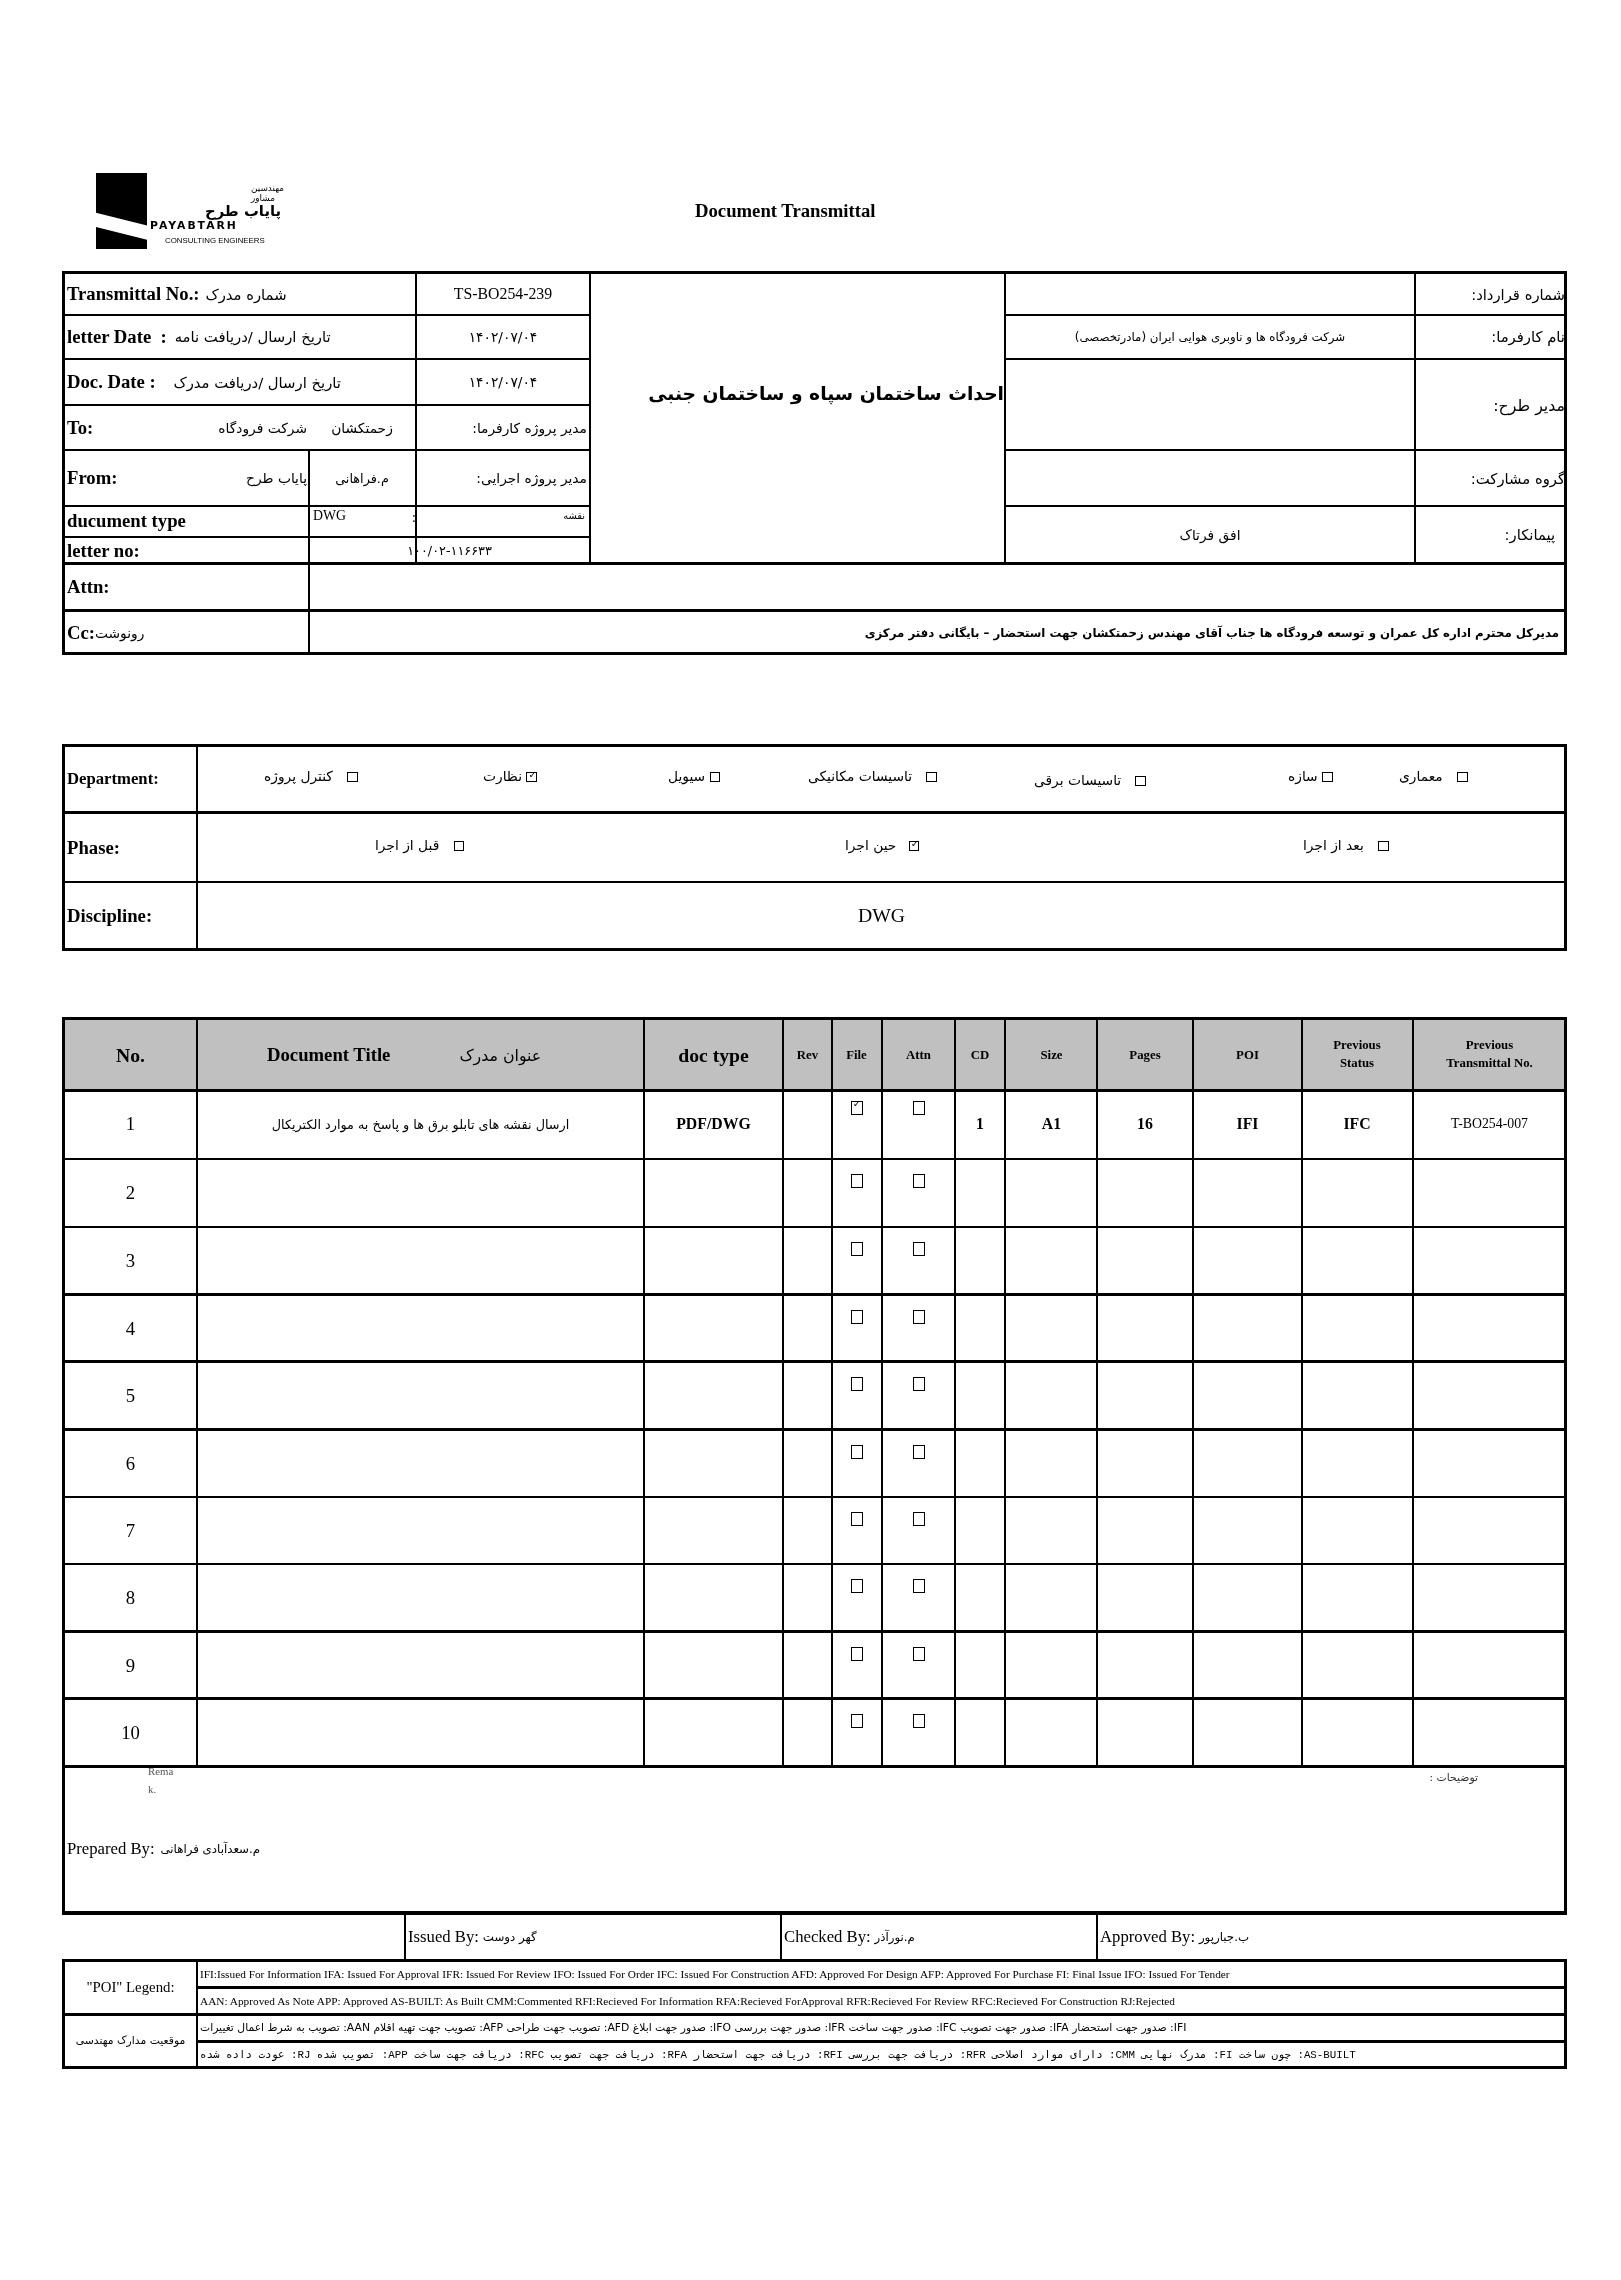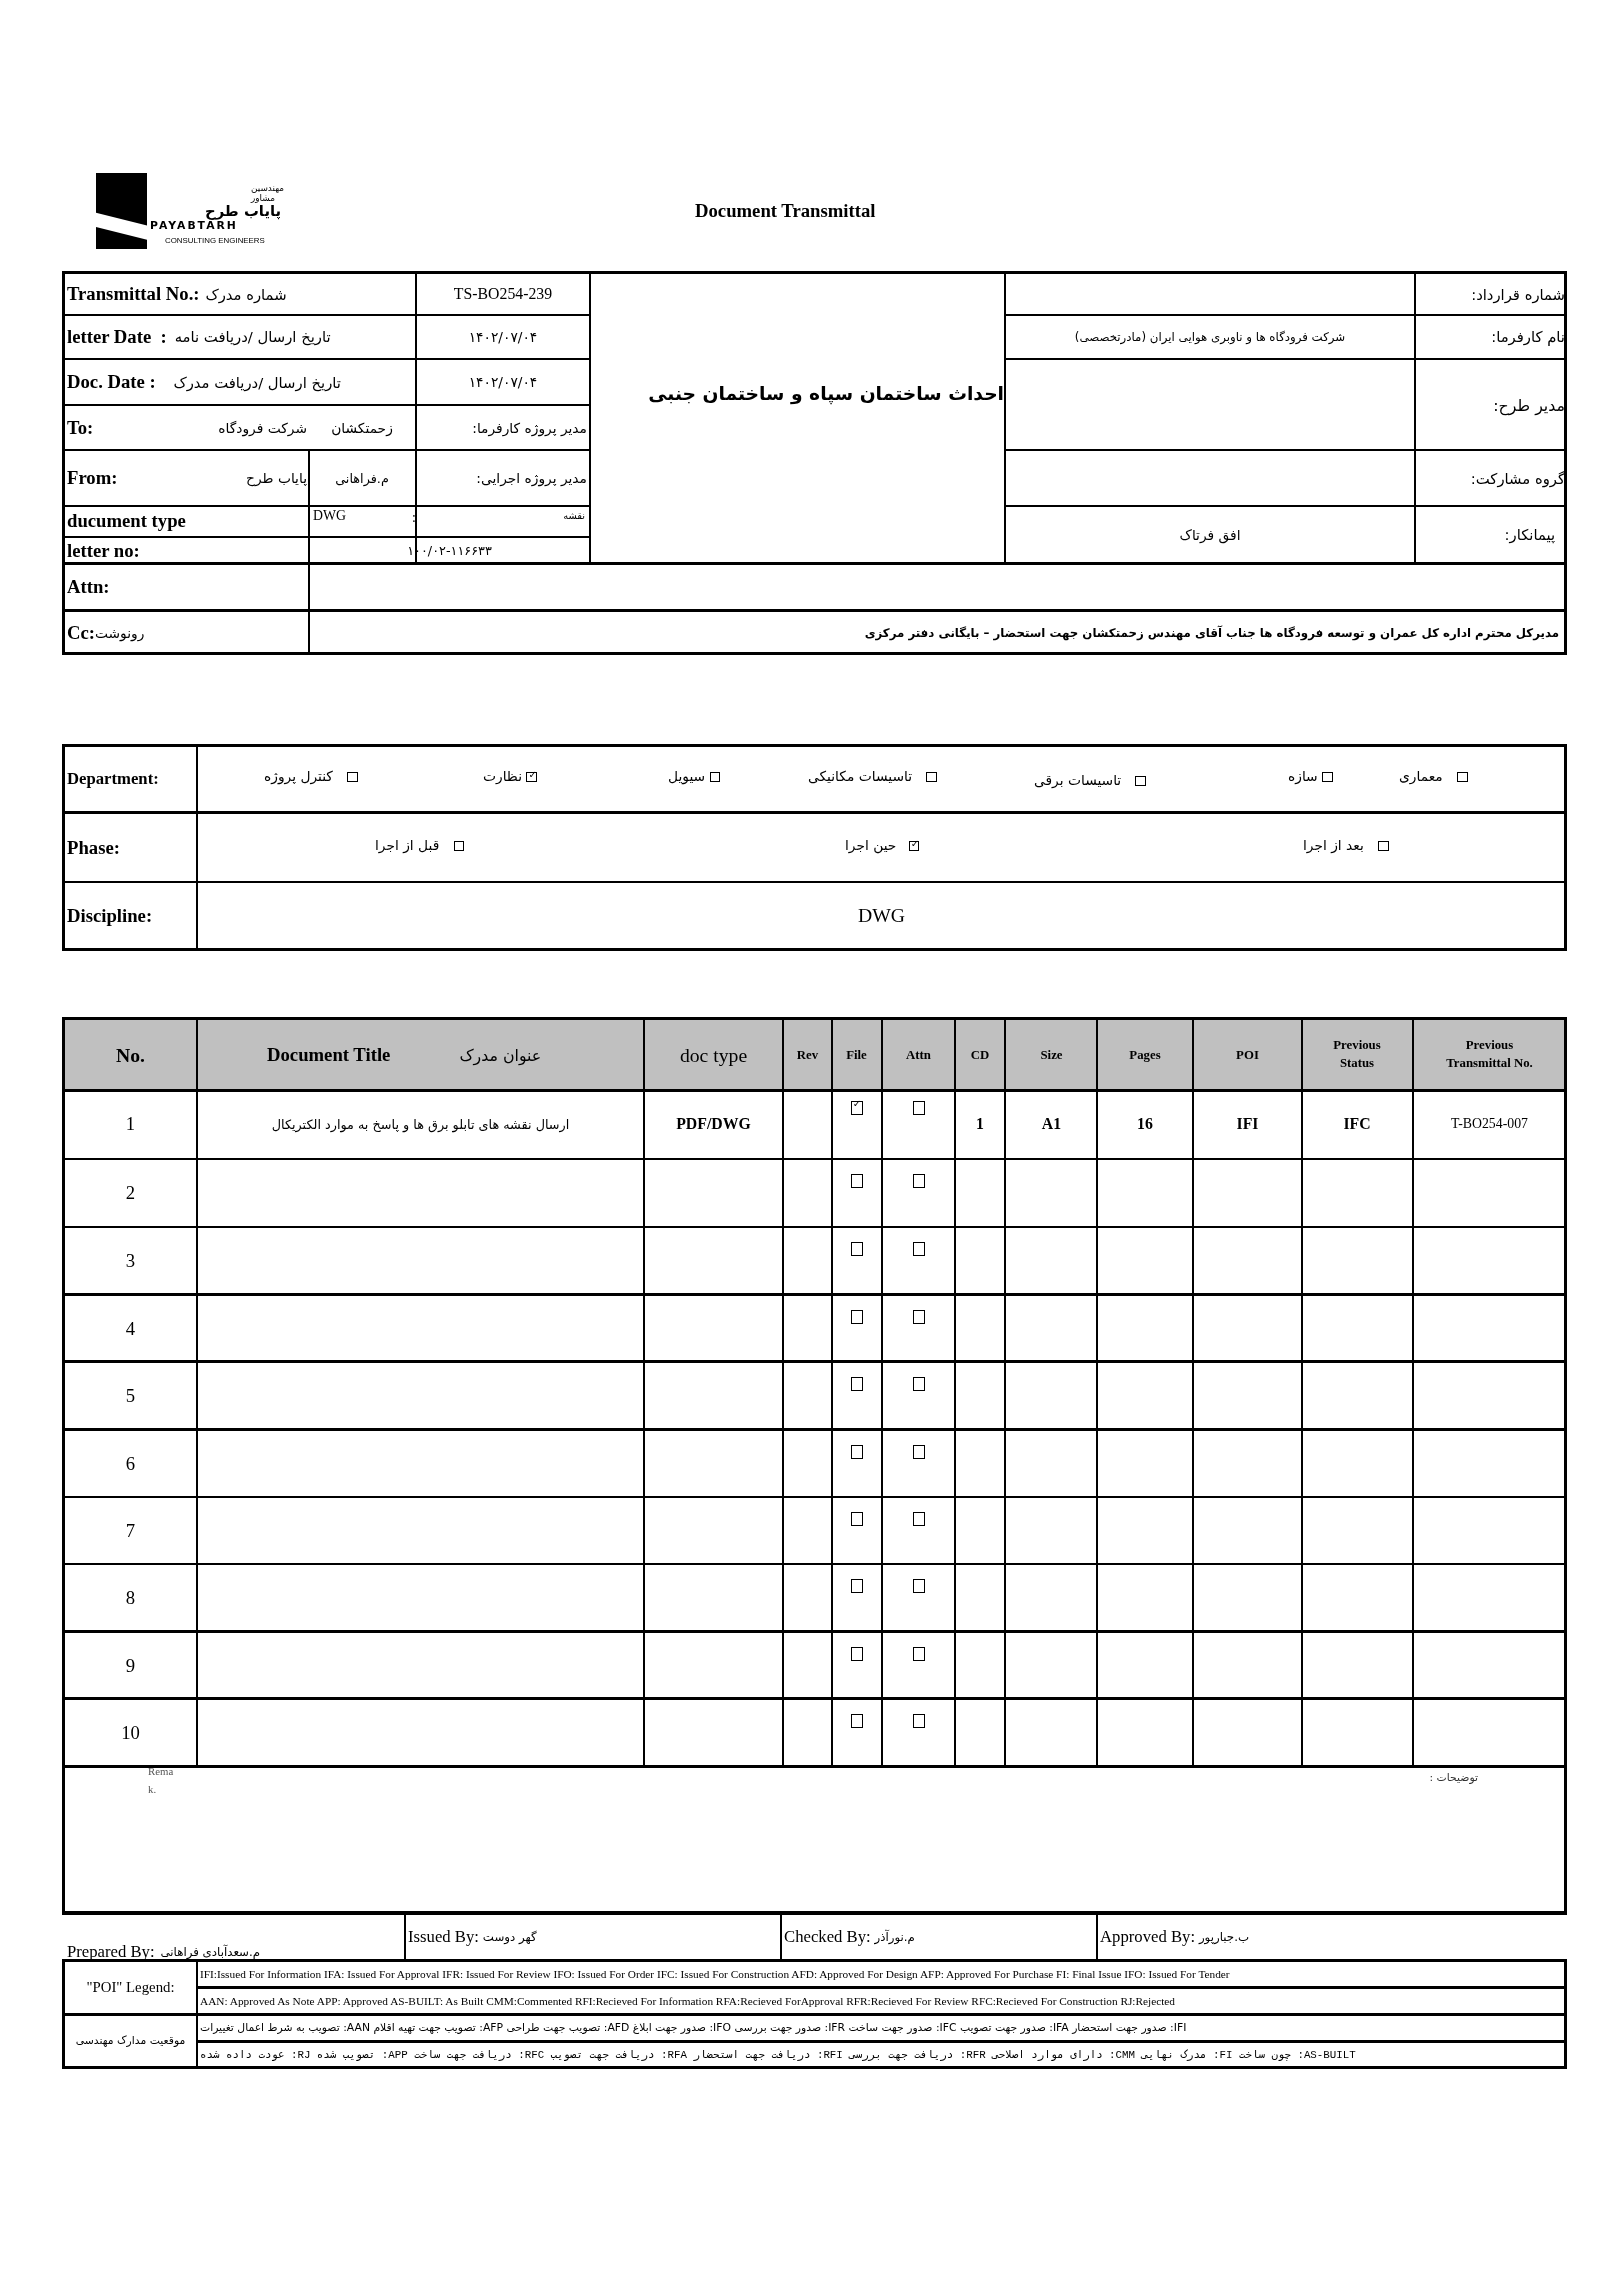--- a/index.html
+++ b/index.html
@@ -215,21 +215,21 @@
   <div class="hl" style="left:62px;top:1630px;width:1505px;height:3px;"></div>
   <div class="hl" style="left:62px;top:1697px;width:1505px;height:3px;"></div>
   <div class="hl" style="left:62px;top:1765px;width:1505px;height:3px;"></div>
 </div>
 
 <div class="cell center" style="left:65px;top:1020px;width:131px;height:70px;font-size:19.7px;font-weight:bold;">No.</div>
 <div class="cell" style="left:198px;top:1020px;width:445px;height:70px;font-size:18.7px;font-weight:bold;">
   <span style="margin-left:69px;">Document Title</span>
   <span style="margin-left:69px;font-family:'DejaVu Sans',sans-serif;font-size:15.8px;font-weight:normal;">عنوان مدرک</span>
 </div>
-<div class="cell center" style="left:645px;top:1020px;width:137px;height:70px;font-size:19.7px;font-weight:normal;">doc type</div>
+<div class="cell center" style="left:645px;top:1020px;width:137px;height:70px;font-size:19.7px;font-weight:bold;">doc type</div>
 <div class="cell center" style="left:784px;top:1020px;width:47px;height:70px;font-size:12.8px;font-weight:bold;">Rev</div>
 <div class="cell center" style="left:833px;top:1020px;width:47px;height:70px;font-size:12.8px;font-weight:bold;">File</div>
 <div class="cell center" style="left:883px;top:1020px;width:71px;height:70px;font-size:12.8px;font-weight:bold;">Attn</div>
 <div class="cell center" style="left:956px;top:1020px;width:48px;height:70px;font-size:12.8px;font-weight:bold;">CD</div>
 <div class="cell center" style="left:1006px;top:1020px;width:91px;height:70px;font-size:12.8px;font-weight:bold;">Size</div>
 <div class="cell center" style="left:1098px;top:1020px;width:94px;height:70px;font-size:12.8px;font-weight:bold;">Pages</div>
 <div class="cell center" style="left:1194px;top:1020px;width:107px;height:70px;font-size:12.8px;font-weight:bold;">POI</div>
 <div class="cell center" style="left:1303px;top:1020px;width:108px;height:70px;font-size:12.8px;font-weight:bold;flex-direction:column;justify-content:center;line-height:17.7px;">
   <span>Previous</span>
   <span>Status</span>
@@ -427,21 +427,21 @@
   <div>k.</div>
 </div>
 <div class="abs rtl" style="left:1399px;top:1771px;width:79px;text-align:right;font-family:'DejaVu Sans',sans-serif;font-size:10.8px;color:#333;">توضیحات :</div>
 <div class="abs" style="left:207px;top:1793px;width:1162px;height:108px;"></div>
 
 <div class="hl" style="left:62px;top:1912px;width:1505px;height:3px;"></div>
 <div class="hl" style="left:404px;top:1912px;width:2px;height:49px;"></div>
 <div class="hl" style="left:780px;top:1912px;width:2px;height:49px;"></div>
 <div class="hl" style="left:1096px;top:1912px;width:2px;height:49px;"></div>
 
-<div class="cell" style="left:67px;top:1930px;width:335px;height:44px;font-size:16.7px;">
+<div class="cell" style="left:67px;top:1827px;width:335px;height:44px;font-size:16.7px;">
   <span>Prepared By:</span>
   <span style="margin-left:5.9px;font-family:'DejaVu Sans',sans-serif;font-size:11.8px;">م.سعدآبادی فراهانی</span>
 </div>
 <div class="cell" style="left:408px;top:1915px;width:370px;height:44px;font-size:16.7px;">
   <span>Issued By:</span>
   <span style="margin-left:3.9px;font-family:'DejaVu Sans',sans-serif;font-size:11.8px;">گهر دوست</span>
 </div>
 <div class="cell" style="left:784px;top:1915px;width:310px;height:44px;font-size:16.7px;">
   <span>Checked By:</span>
   <span style="margin-left:3.9px;font-family:'DejaVu Sans',sans-serif;font-size:11.8px;">م.نورآذر</span>

